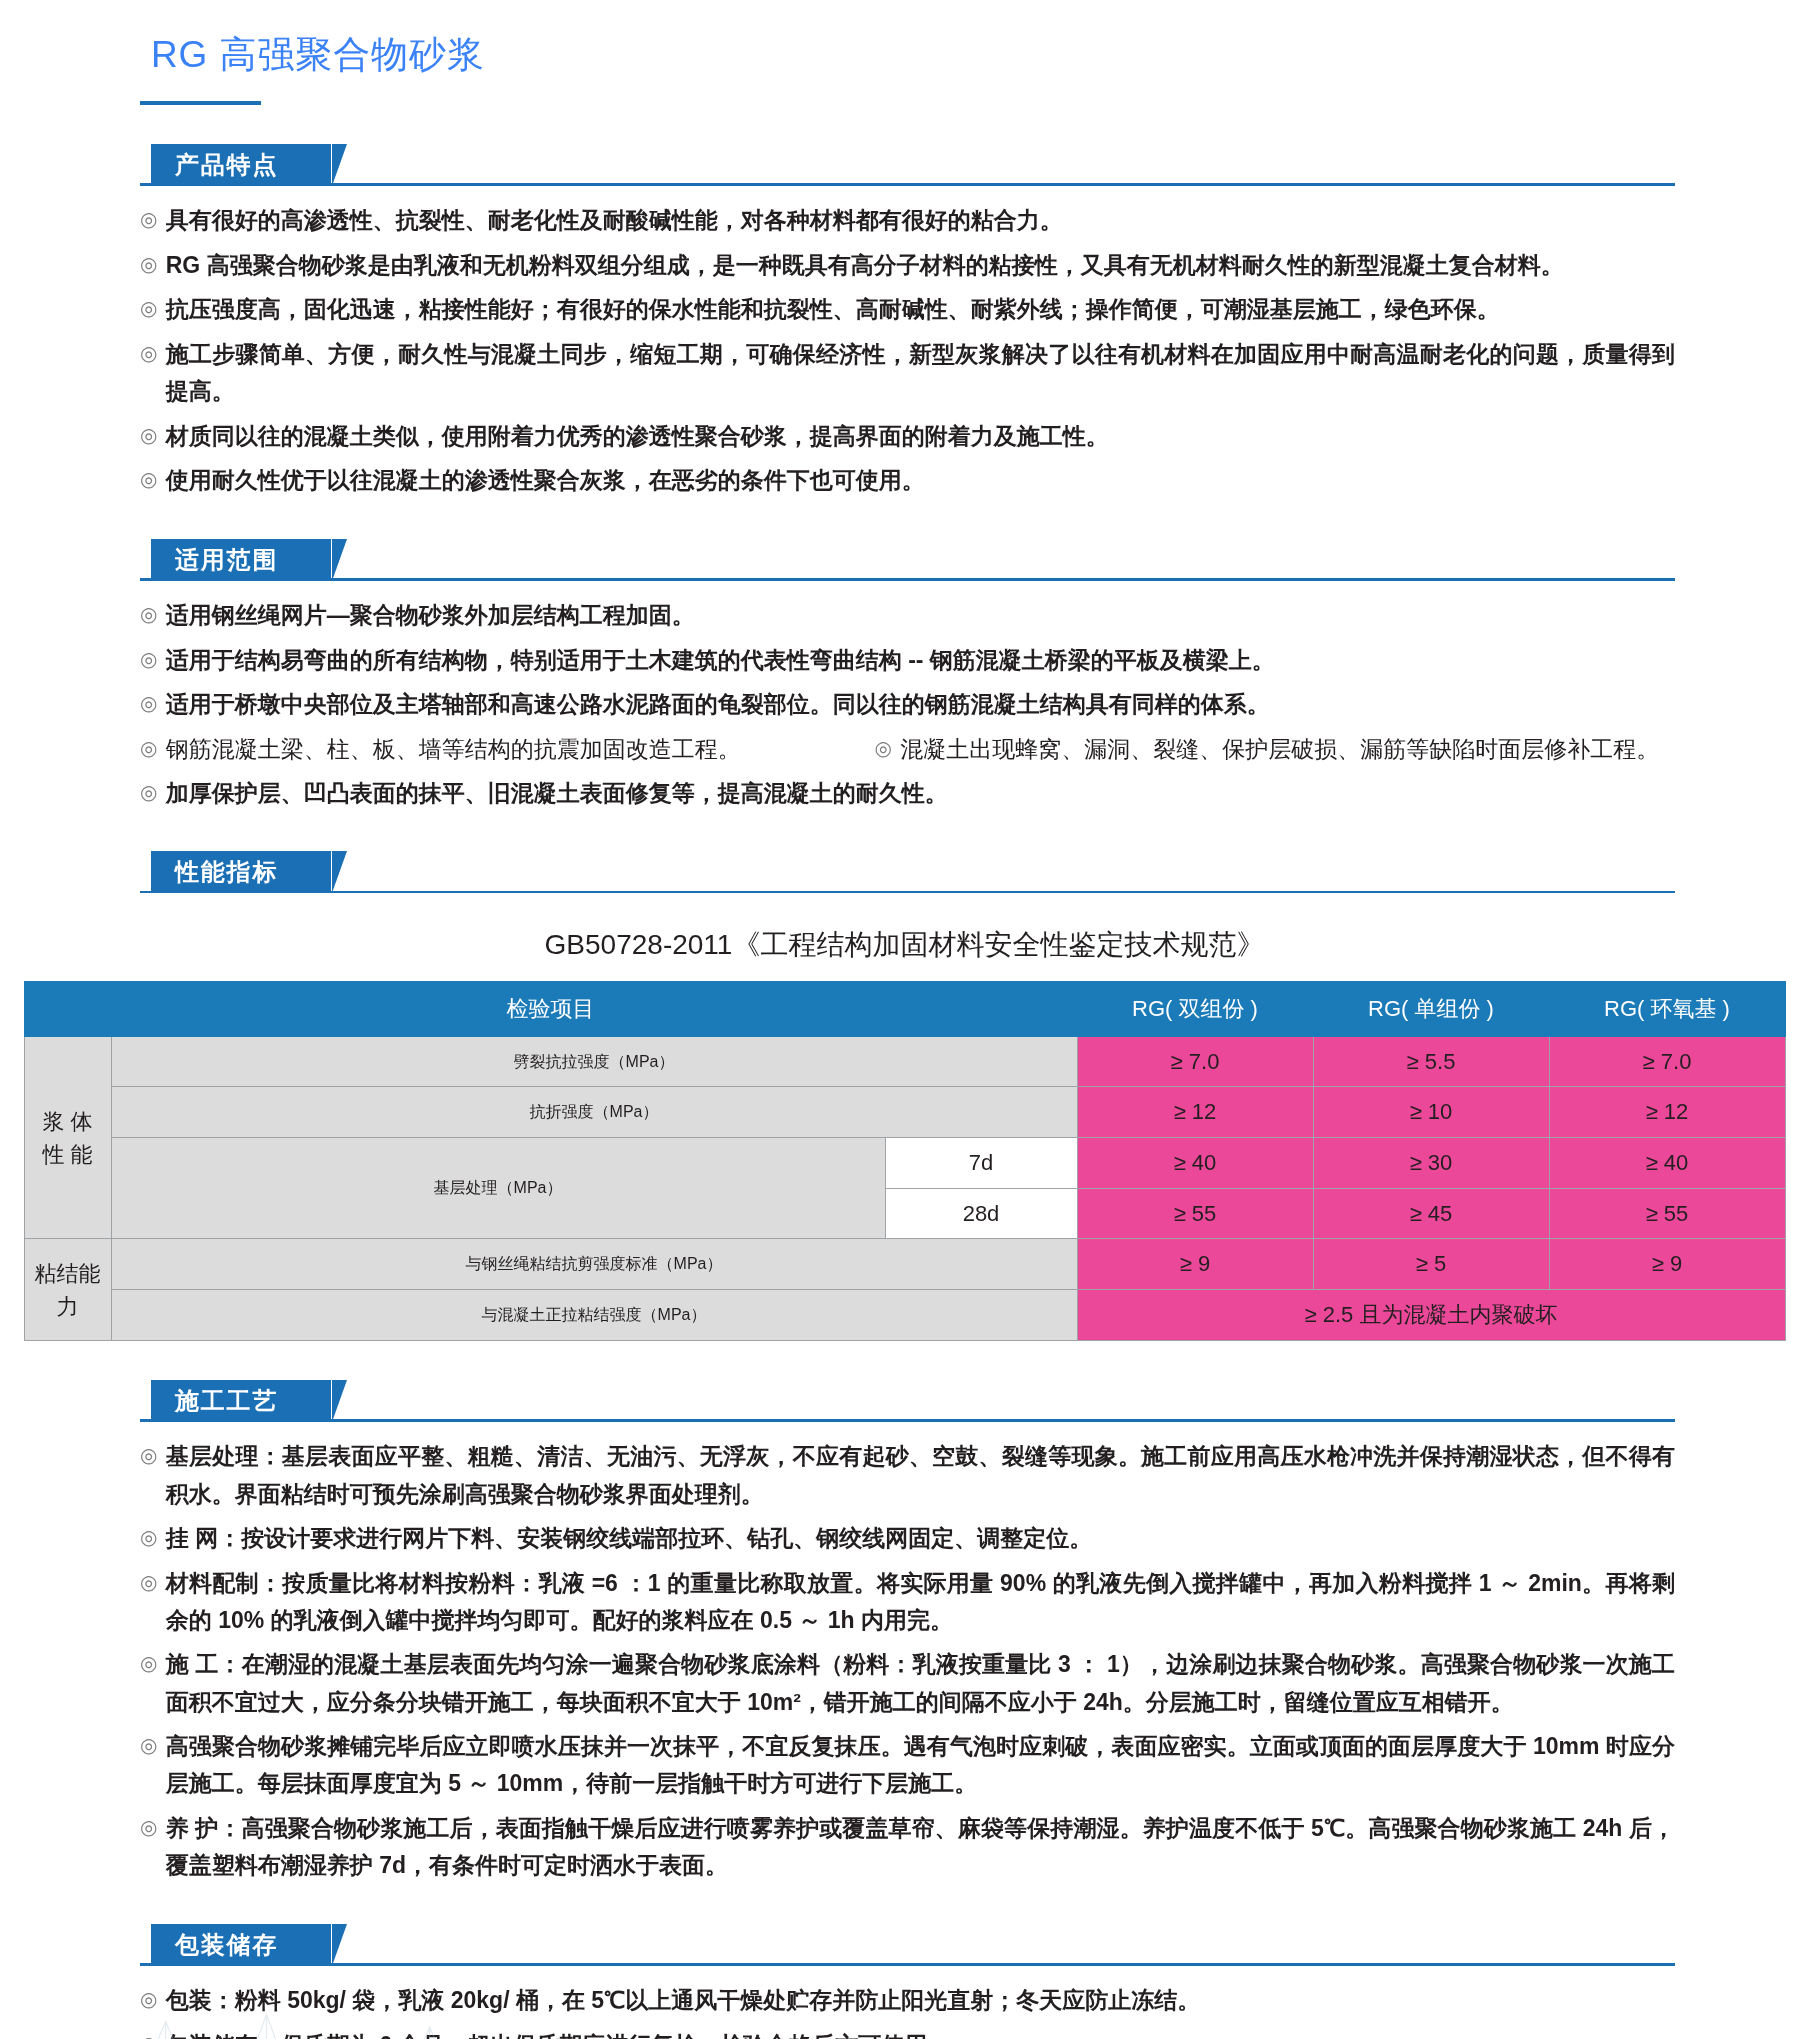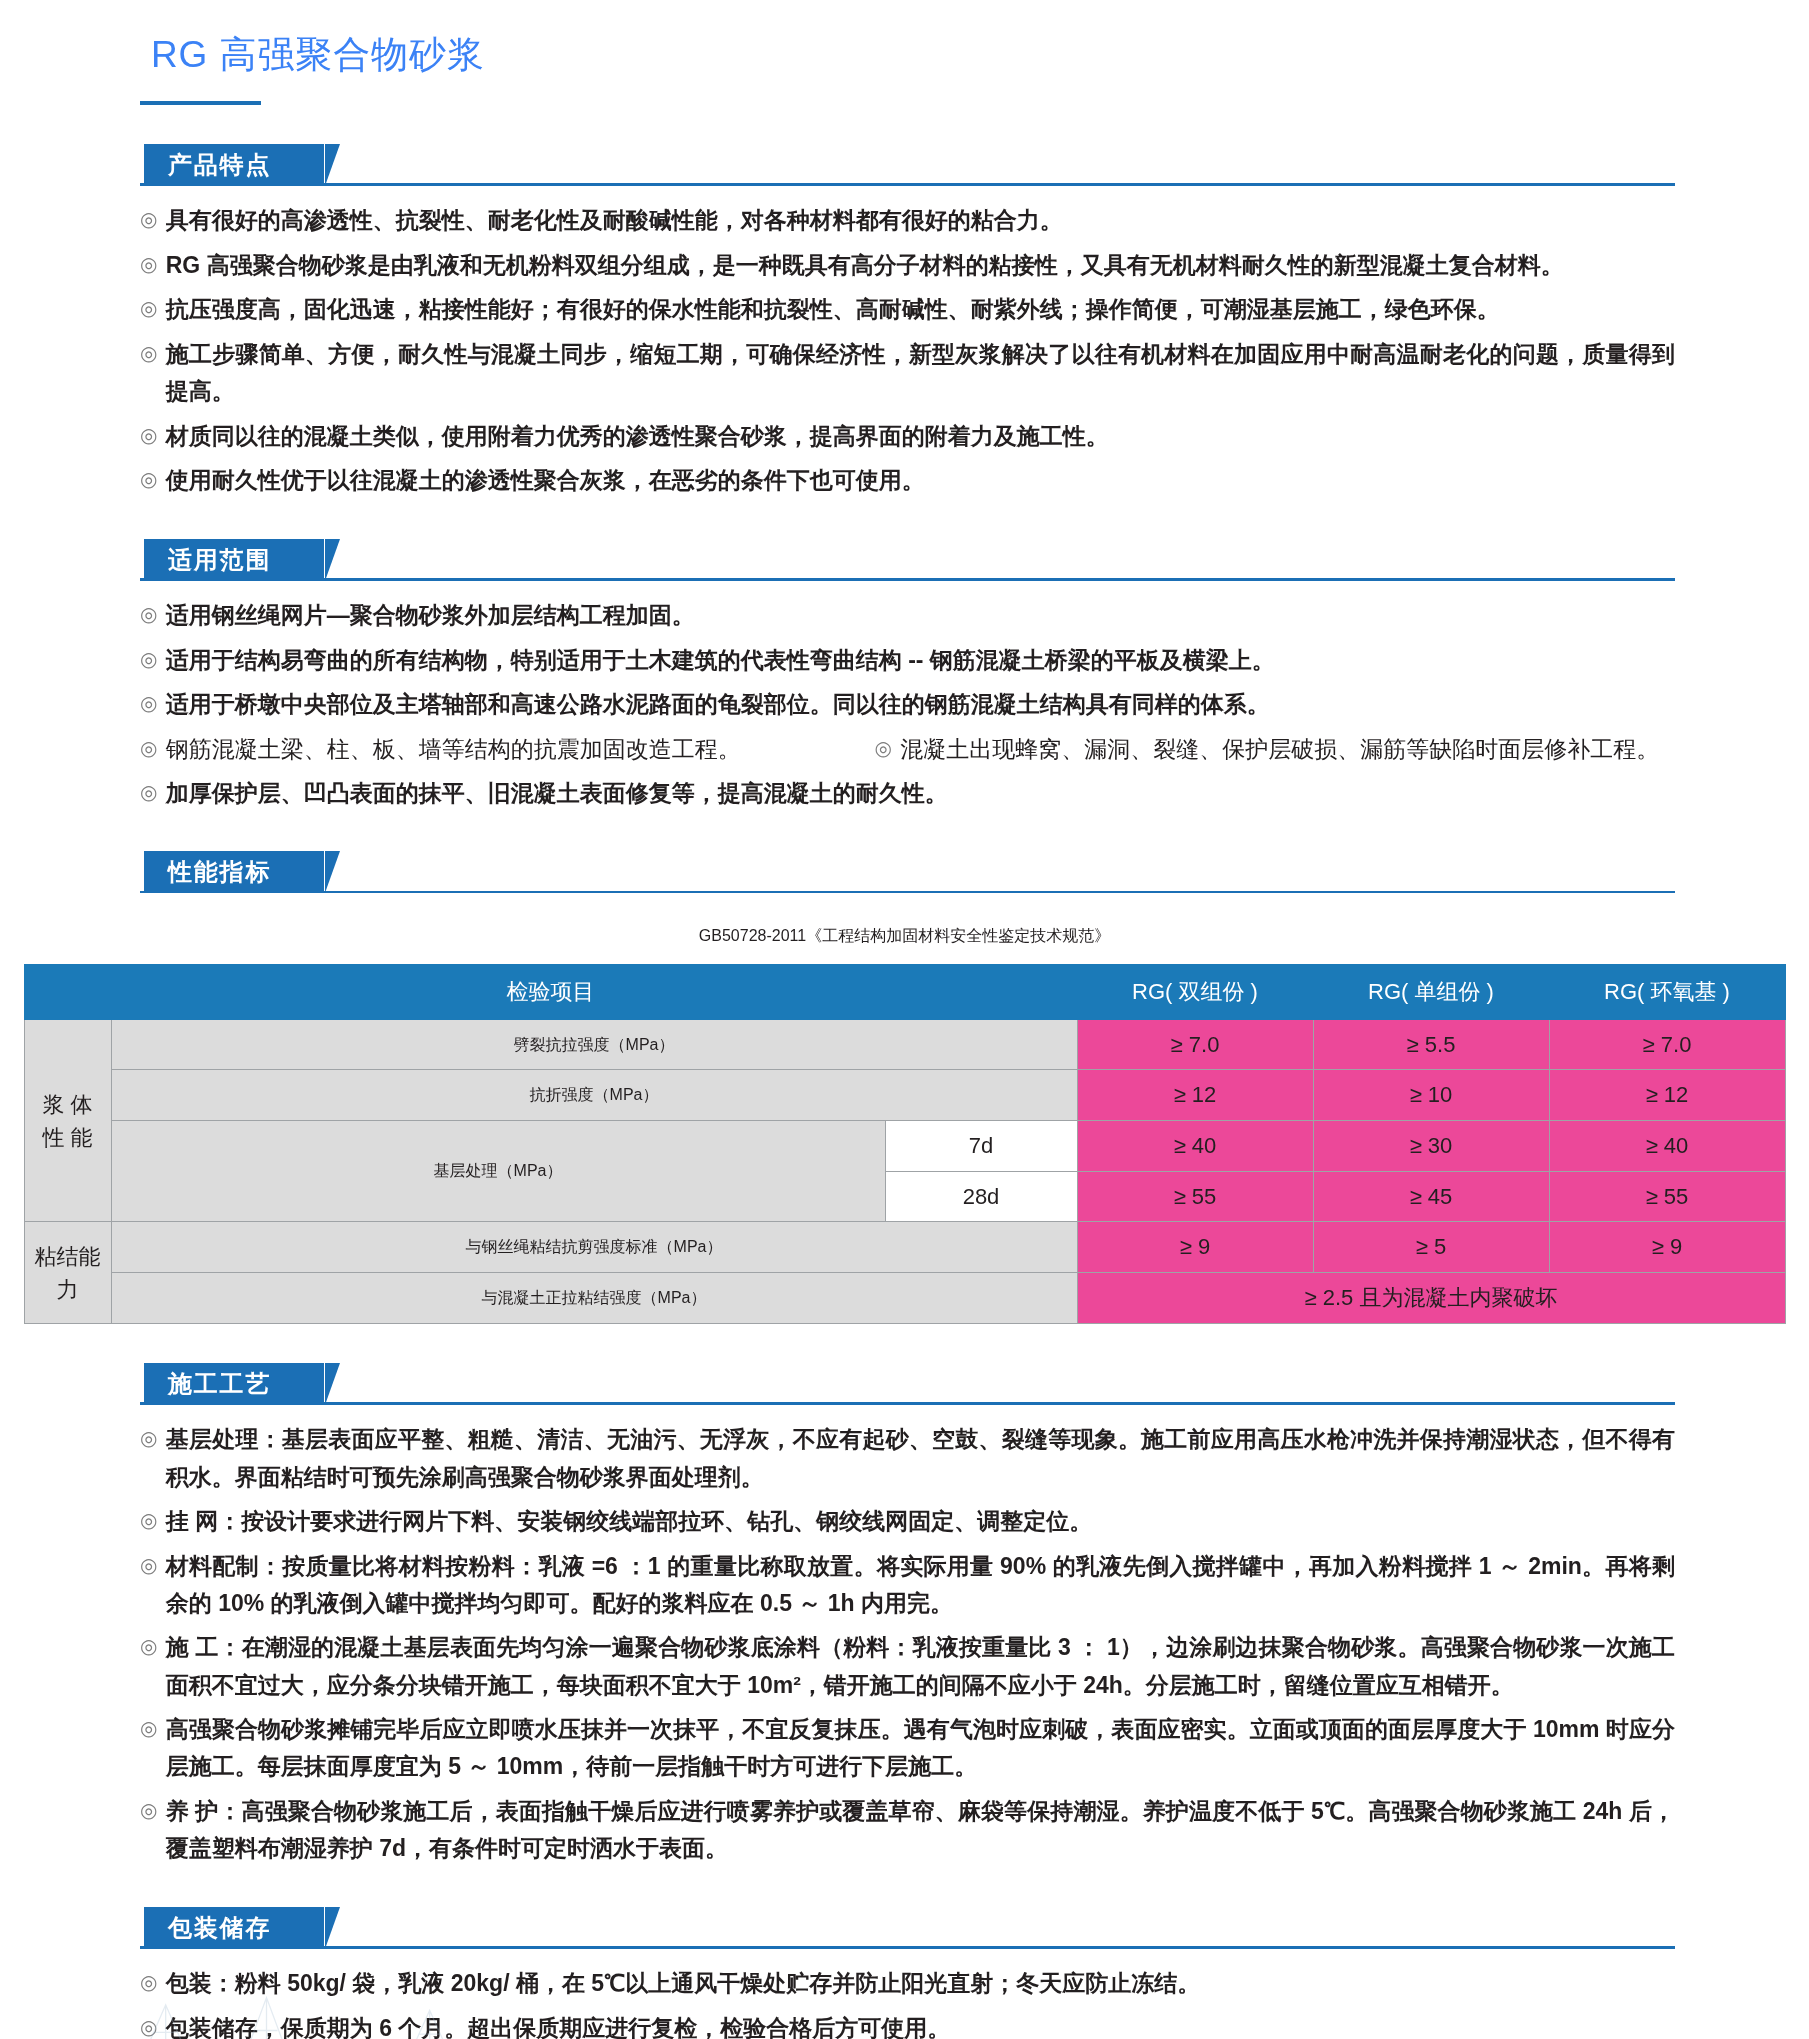--- a/index.html
+++ b/index.html
@@ -50,21 +50,21 @@
   .sec-head .bar {
     position: absolute;
     left: 0;
     right: 0;
     bottom: 0;
     height: 2.8px;
     background: #1b6fb5;
   }
   .sec-head .tab {
     position: absolute;
-    left: 4px;
+    left: 11px;
     top: 0;
     height: 42px;
     min-width: 180px;
     background: #1b6fb5;
     color: #ffffff;
     font-size: 24px;
     font-weight: bold;
     letter-spacing: 1.8px;
     display: flex;
     align-items: center;
@@ -123,21 +123,21 @@
     font-size: 20px;
     line-height: 1.75;
     margin-right: 8.3px;
   }
   .two-col .cell.first { width: 735px; }
   .two-col .cell.second { width: 801px; }
 
   
   .std-line {
     text-align: center;
-    font-size: 16px;
+    font-size: 28px;
     margin: 33px 0 16.5px 0;
     color: #231f20;
   }
   table.perf {
     border-collapse: collapse;
     margin: 0 auto;
     width: 1762px;
     font-size: 22px;
     color: #231f20;
   }

